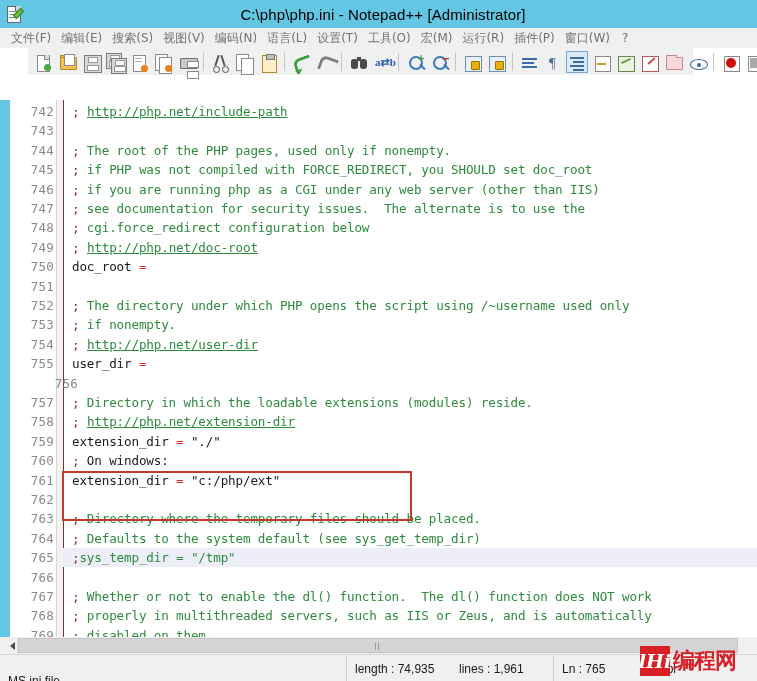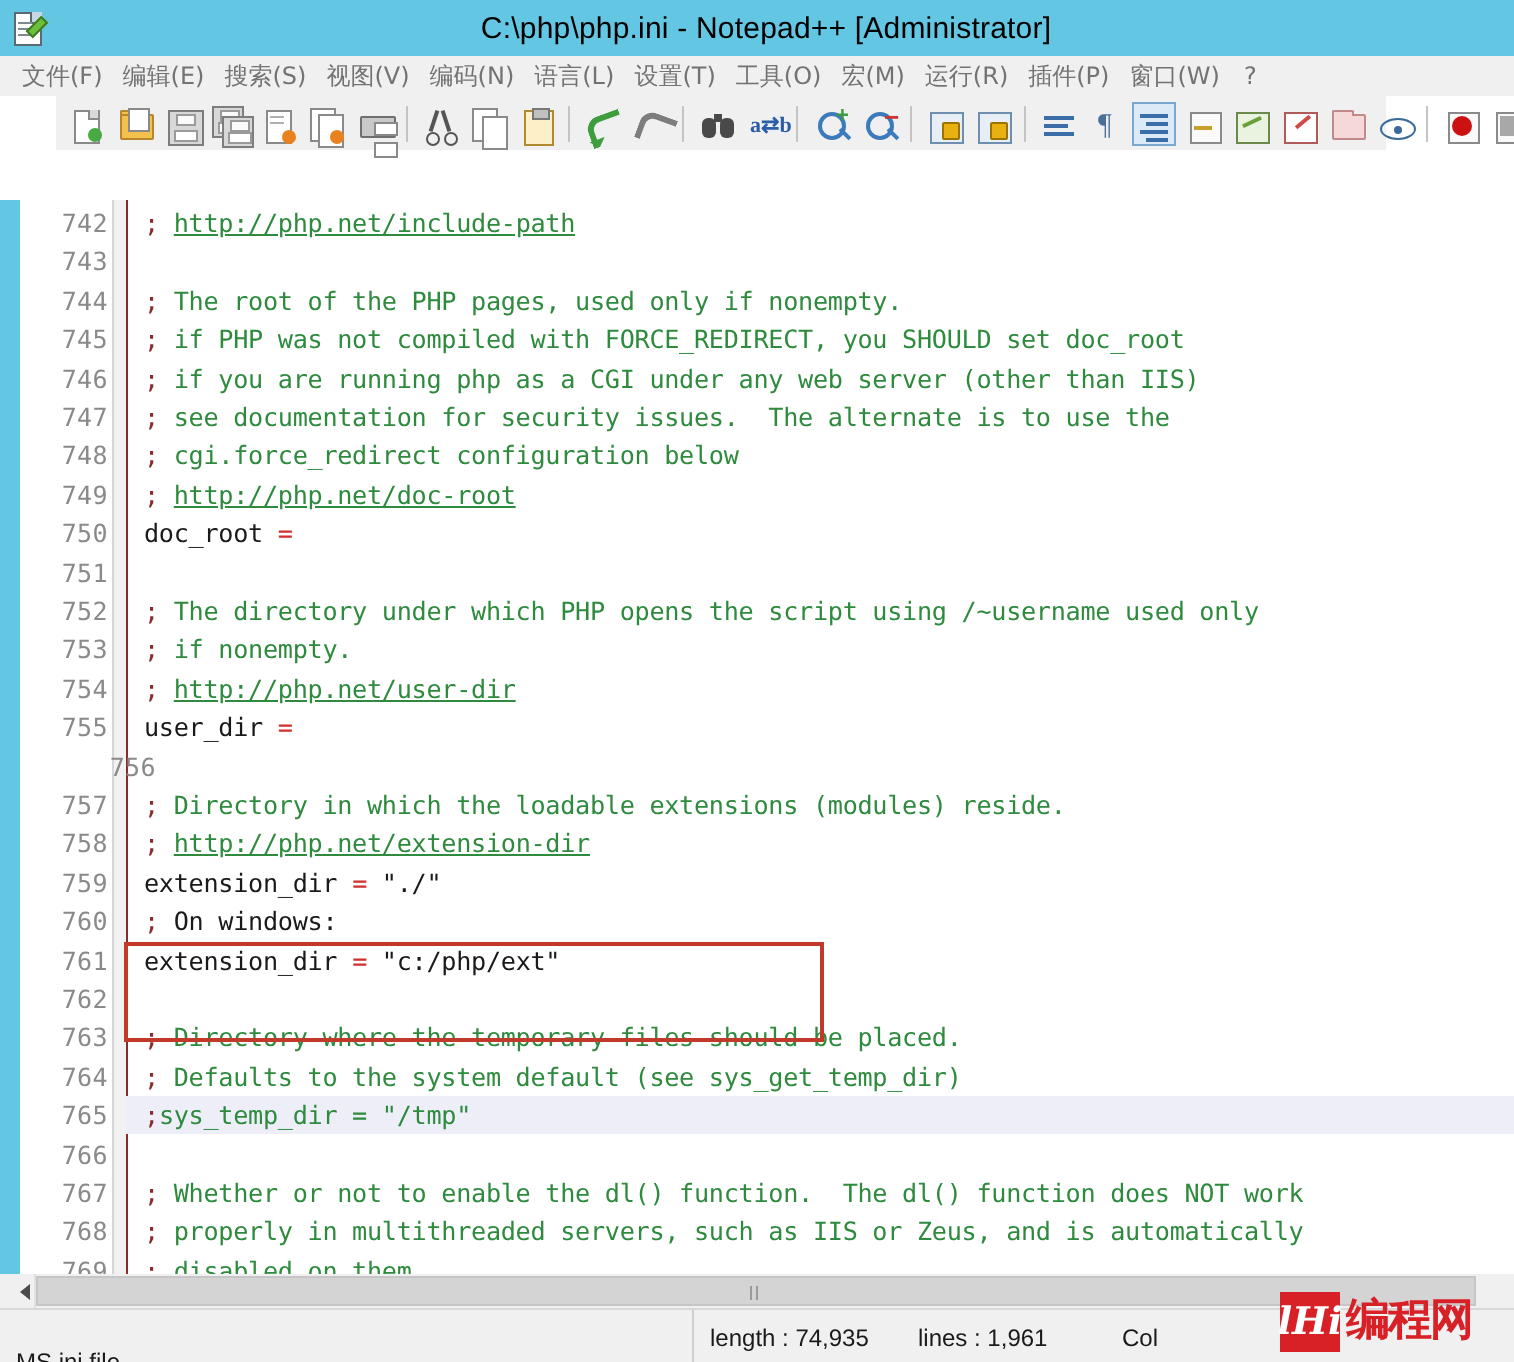--- a/index.html
+++ b/index.html
@@ -485,20 +485,21 @@
     <div class="hs-left"></div>
     <div class="hs-track">
       <div class="hs-thumb"></div>
     </div>
   </div>
 
   <div class="statusbar">
     <div class="st st-file">MS ini file</div>
     <div class="st st-len sep">length : 74,935</div>
     <div class="st st-lines">lines : 1,961</div>
+    <div class="st st-ln sep">Ln : 765</div>
     <div class="st">Col</div>
   </div>
 
   <div class="watermark">
     <div class="wm-sq">
       <span>lHi</span>
     </div>
     <div class="wm-txt">编程网</div>
   </div>
 

